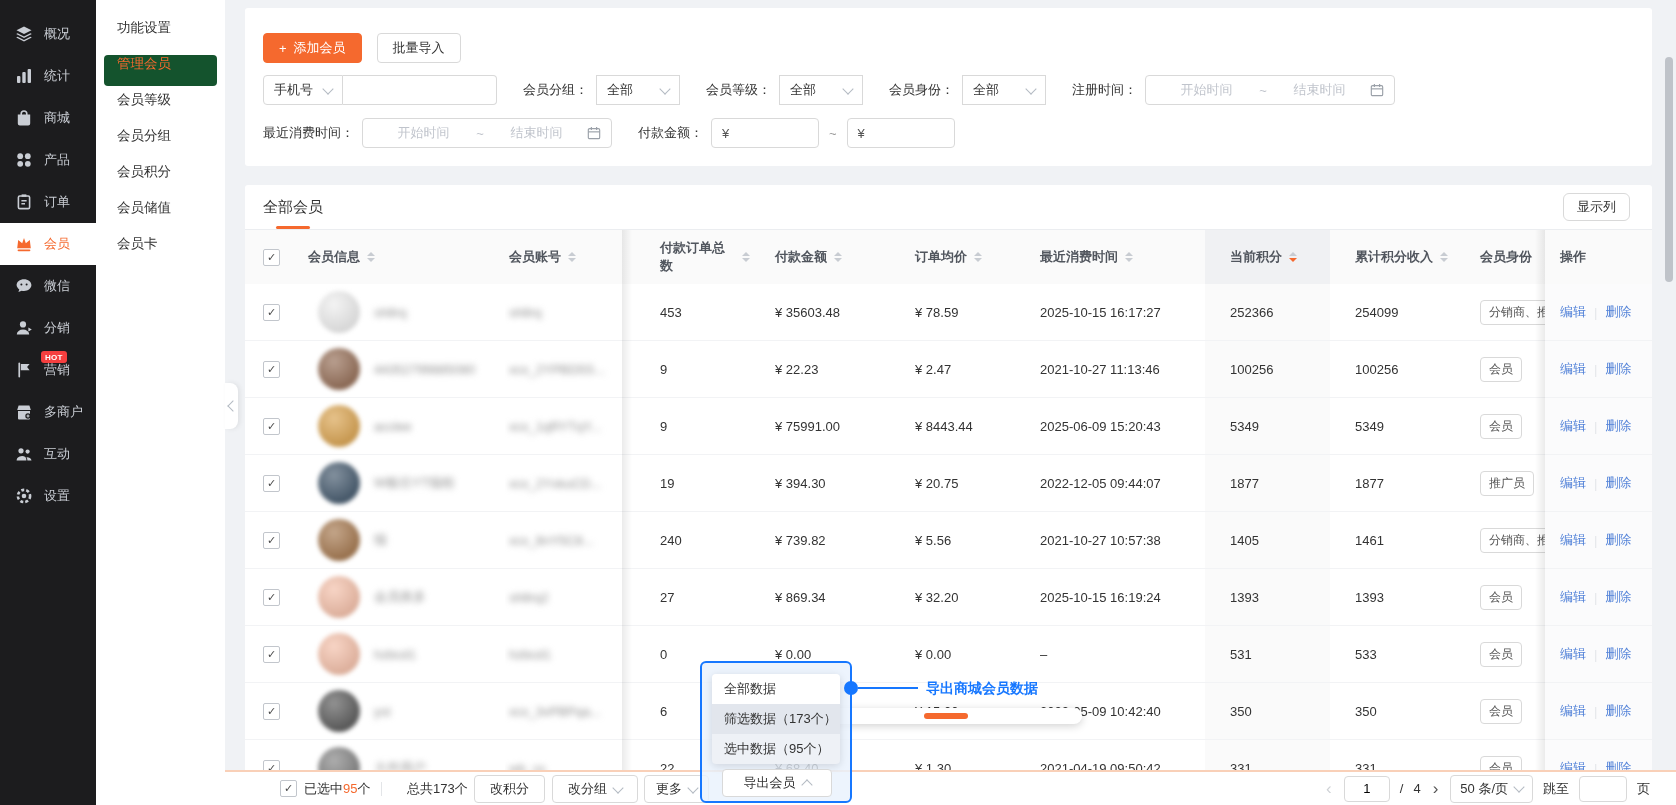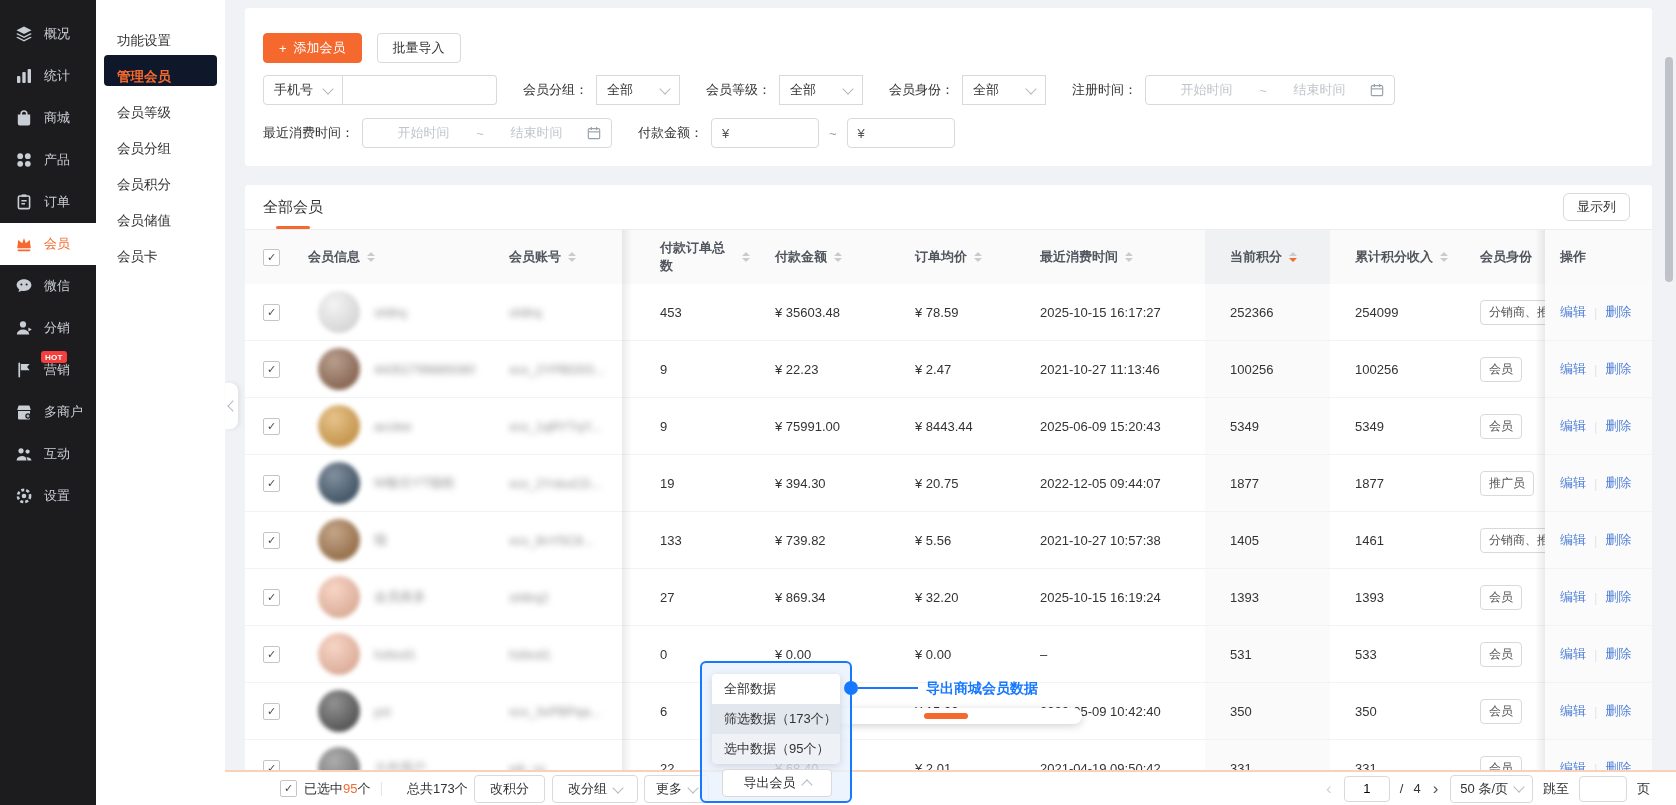--- a/index.html
+++ b/index.html
@@ -10,22 +10,22 @@
   #dark-sidebar{position:absolute;left:0;top:0;width:96px;height:805px;background:#1c1c1e;padding-top:13px;box-sizing:border-box;z-index:5;}
   .nav-item{height:42px;display:flex;align-items:center;padding-left:15px;gap:11px;color:#c9cdd4;font-size:13px;cursor:pointer;position:relative;}
   .nav-item.active{background:#ffffff;color:#F5692E;}
   .nav-ic{width:18px;height:18px;display:inline-flex;}
   .nav-ic svg{width:18px;height:18px;}
   .hot-badge{position:absolute;left:41px;top:2px;background:#F53F3F;color:#fff;font-size:8px;font-weight:bold;
     padding:1.5px 4px;border-radius:3px;letter-spacing:.3px;}
 
   
   #submenu{position:absolute;left:96px;top:0;width:129px;height:805px;background:#fff;padding-top:14px;box-sizing:border-box;z-index:4;}
-  .submenu-item{margin:5px 8px;height:31px;display:flex;align-items:flex-end;padding-left:13px;font-size:13.5px;color:#333;border-radius:4px;cursor:pointer;}
-  .submenu-item.active{background:#0f172a;color:#F5692E;font-weight:bold;}
+  .submenu-item{margin:5px 8px;height:31px;display:flex;align-items:flex-start;padding-left:13px;font-size:13.5px;color:#333;border-radius:4px;cursor:pointer;}
+  .submenu-item.active{background:#14532d;color:#F5692E;}
 
   #collapse-handle{position:absolute;left:225px;top:383px;width:13px;height:46px;background:#fff;border-radius:0 8px 8px 0;
     box-shadow:2px 0 5px rgba(0,0,0,.07);display:flex;align-items:center;justify-content:center;z-index:6;cursor:pointer;}
   #collapse-handle .chev{margin-left:3px;}
 
   
   .card{position:absolute;background:#fff;border-radius:3px;}
   .btn{height:30px;border:1px solid #d9d9d9;border-radius:4px;background:#fff;font-size:13px;color:#333;
     display:inline-flex;align-items:center;justify-content:center;padding:0 15px;cursor:pointer;box-sizing:border-box;white-space:nowrap;}
   .btn.primary{background:#F5692E;border-color:#F5692E;color:#fff;gap:7px;}
@@ -552,21 +552,21 @@
     <div class="cell c0">
             <span class="cb">✓</span>
           </div>
     <div class="cell c1">
       <span class="avatar" style="background: radial-gradient(circle at 38% 32%, rgba(255, 255, 255, 0.4), rgba(0, 0, 0, 0.14)), rgb(156, 106, 60);"></span>
       <span class="blur">猫</span>
     </div>
     <div class="cell c2">
             <span class="blur">xcx_8nY5C8...</span>
           </div>
-    <div class="cell c3">133</div>
+    <div class="cell c3">240</div>
     <div class="cell c4">¥ 739.82</div>
     <div class="cell c5">¥ 5.56</div>
     <div class="cell c6">2021-10-27 10:57:38</div>
     <div class="cell c7">1405</div>
     <div class="cell c8">1461</div>
     <div class="cell c9">
             <span class="badge">分销商、推广员</span>
           </div>
     <div class="cell c10">
       <span class="link">编辑</span>
@@ -658,21 +658,21 @@
           </div>
     <div class="cell c1">
       <span class="avatar" style="background: radial-gradient(circle at 38% 32%, rgba(255, 255, 255, 0.4), rgba(0, 0, 0, 0.14)), rgb(119, 119, 119);"></span>
       <span class="blur">大件用户</span>
     </div>
     <div class="cell c2">
             <span class="blur">wb_ss</span>
           </div>
     <div class="cell c3">22</div>
     <div class="cell c4">¥ 68.40</div>
-    <div class="cell c5">¥ 2.01</div>
+    <div class="cell c5">¥ 1.30</div>
     <div class="cell c6">2021-04-19 09:50:42</div>
     <div class="cell c7">331</div>
     <div class="cell c8">331</div>
     <div class="cell c9">
             <span class="badge">会员</span>
           </div>
     <div class="cell c10">
       <span class="link">编辑</span>
       <span class="sep">|</span>
       <span class="link">删除</span>

